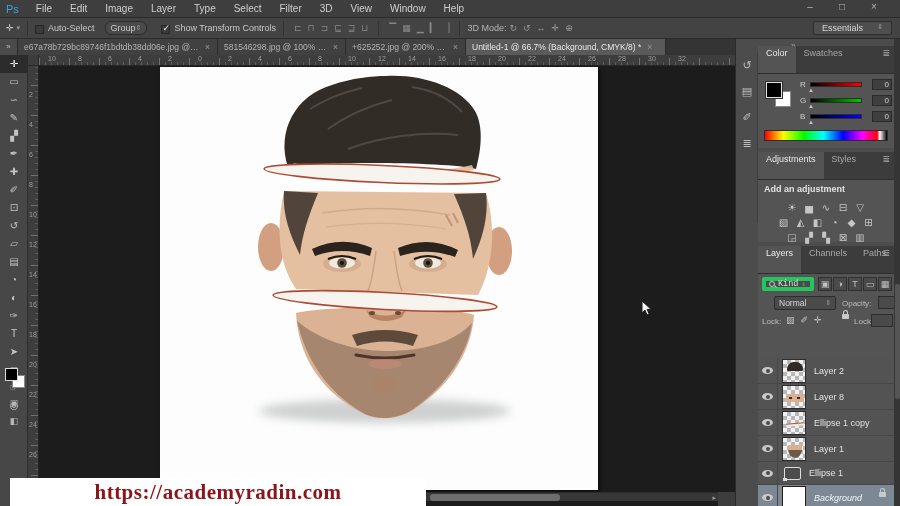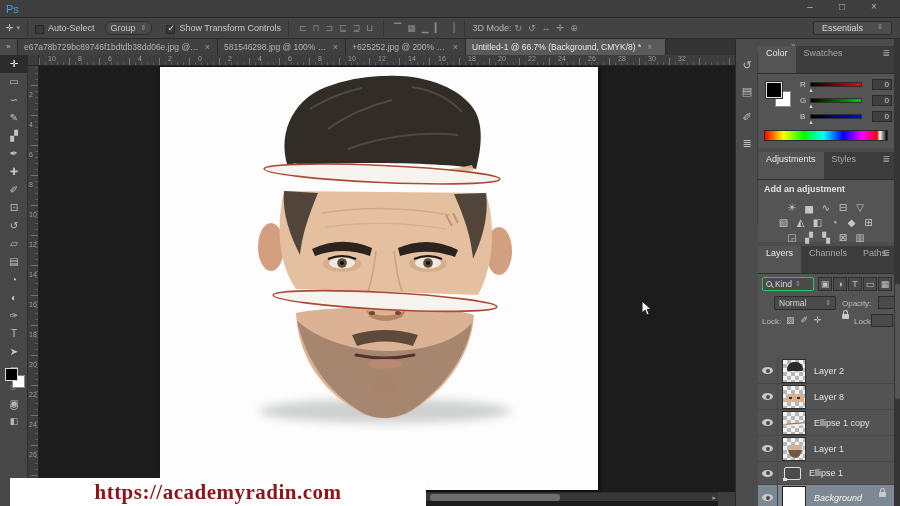--- a/index.html
+++ b/index.html
@@ -15,21 +15,21 @@
   #menu-items { display:flex; }
   .menu-item { padding:2px 9px; cursor:default; }
   .win-controls { position:absolute; right:18px; top:1px; display:flex; gap:16px; color:#b5b5b5; font-size:10px; }
   .win-btn { width:16px; text-align:center; }
 
   .optionsbar { left:0; top:18px; width:900px; height:21px; background:#434343; border-bottom:1px solid #2b2b2b;
     display:flex; align-items:center; color:#c9c9c9; font-size:9px; }
   .opt-sep { width:1px; height:15px; background:#333; margin:0 7px; }
   .checkbox { display:inline-block; width:9px; height:9px; background:#3a3a3a; border:1px solid #262626; margin-right:4px; position:relative; top:1px;}
   .checkbox.checked::after { content:"✓"; position:absolute; left:0px; top:-3px; color:#e8e8e8; font-size:9px; }
-  .dd-box { background:#4a4a4a; border:1px solid #2d2d2d; border-radius:6px; padding:1px 5px; display:inline-flex; gap:5px; align-items:center; }
+  .dd-box { background:#4a4a4a; border:1px solid #2d2d2d; border-radius:6px; padding:1px 5px; display:inline-flex; align-items:center; }
   .opt-icon { color:#8a8a8a; font-size:9px; padding:0 3px; }
   .mode-icon { color:#9a9a9a; font-size:9px; padding:0 3px; }
   .workspace-btn { position:absolute; right:8px; top:21px; background:#4e4e4e; border:1px solid #2d2d2d; border-radius:2px;
     padding:1px 8px; font-size:9px; color:#d6d6d6; display:flex; gap:14px; }
 
   
   .tabbar { left:0; top:39px; width:735px; height:16px; background:#343434; display:flex; align-items:stretch; }
   .tab-overflow { width:18px; background:#4a4a4a; border-right:1px solid #2a2a2a; color:#bdbdbd; font-size:8px; text-align:center; line-height:16px; }
   .doc-tab { background:#414141; border-right:1px solid #2a2a2a; color:#b3b3b3; font-size:8.5px;
     display:flex; align-items:center; padding:0 6px; white-space:nowrap; overflow:hidden; }
@@ -89,22 +89,22 @@
   .sl-val { position:absolute; right:0; top:-1px; width:20px; height:11px; background:#3f3f3f; border:1px solid #2a2a2a; color:#d5d5d5; font-size:8px; text-align:right; padding-right:2px; line-height:10px; }
   .spectrum { position:absolute; left:6px; top:56px; width:124px; height:11px; border:1px solid #2c2c2c;
     background:linear-gradient(90deg,#f00 0%,#ff0 15%,#0f0 32%,#0ff 48%,#00f 64%,#f0f 80%,#f00 92%,#fff 94%,#000 100%); }
 
   
   .adj-heading { position:absolute; left:6px; top:4px; color:#e2e2e2; font-size:9px; font-weight:bold; }
   .adj-row { position:absolute; left:0; width:136px; text-align:center; }
   .adj-icon { display:inline-block; width:17px; color:#c6c6c6; font-size:10px; }
 
   
-  .kind-box { position:absolute; left:4px; top:3px; width:52px; height:14px; background:#4a4a4a; border:1px solid #22c55e; border-radius:2px;
-    color:#d8d8d8; font-size:8.5px; display:flex; align-items:center; gap:3px; padding:0 3px; }
+  .kind-box { position:absolute; left:4px; top:3px; width:52px; height:14px; background:#4a4a4a; border:4px solid #22c55e; border-radius:2px;
+    color:#d8d8d8; font-size:8.5px; display:flex; align-items:center; gap:3px; padding:0 3px;font-family:Liberation Mono, monospace; }
   .mag { width:6px; height:6px; border:1px solid #c9c9c9; border-radius:50%; position:relative; }
   .mag::after { content:""; position:absolute; left:4px; top:4px; width:3px; height:1px; background:#c9c9c9; transform:rotate(45deg); }
   .filt-icons { position:absolute; left:60px; top:3px; display:flex; gap:1px; }
   .filt-icon { width:14px; height:14px; background:#4a4a4a; border:1px solid #303030; color:#c2c2c2; font-size:9px; text-align:center; line-height:13px; }
   .blend-box { position:absolute; left:4px; top:2px; width:62px; height:14px; background:#4a4a4a; border:1px solid #2c2c2c; border-radius:2px;
     color:#d8d8d8; font-size:8.5px; padding:1px 4px; display:flex; justify-content:space-between; align-items:center; }
   .small-label { position:absolute; color:#bdbdbd; font-size:8px; }
   .val-box { position:absolute; width:22px; height:13px; background:#4a4a4a; border:1px solid #2c2c2c; }
   .lock-icons { position:absolute; left:28px; top:2px; display:flex; gap:6px; color:#c2c2c2; font-size:9px; }
   .mini-lock { display:inline-block; width:7px; height:5px; background:#c9c9c9; border-radius:1px; position:relative; top:4px; }
@@ -135,20 +135,33 @@
     display:flex; align-items:center; justify-content:center; }
   .watermark span { font-family:"Liberation Serif","DejaVu Serif",serif; font-weight:bold; font-size:21px; color:#8d1418; letter-spacing:.5px; }
 </style>
 </head>
 <body>
 
 <div class="app">
 
   <div class="abs menubar">
     <span class="ps-logo">Ps</span>
+    <span id="menu-items">
+        <span class="menu-item">File</span>
+        <span class="menu-item">Edit</span>
+        <span class="menu-item">Image</span>
+        <span class="menu-item">Layer</span>
+        <span class="menu-item">Type</span>
+        <span class="menu-item">Select</span>
+        <span class="menu-item">Filter</span>
+        <span class="menu-item">3D</span>
+        <span class="menu-item">View</span>
+        <span class="menu-item">Window</span>
+        <span class="menu-item">Help</span>
+      </span>
     <span class="win-controls">
       <span class="win-btn">–</span>
       <span class="win-btn">□</span>
       <span class="win-btn">×</span>
     </span>
   </div>
 
   <div class="abs optionsbar">
     <span style="padding-left:6px;">✛</span>
     <span style="padding-left:3px;color:#999;font-size:7px;">▾</span>

